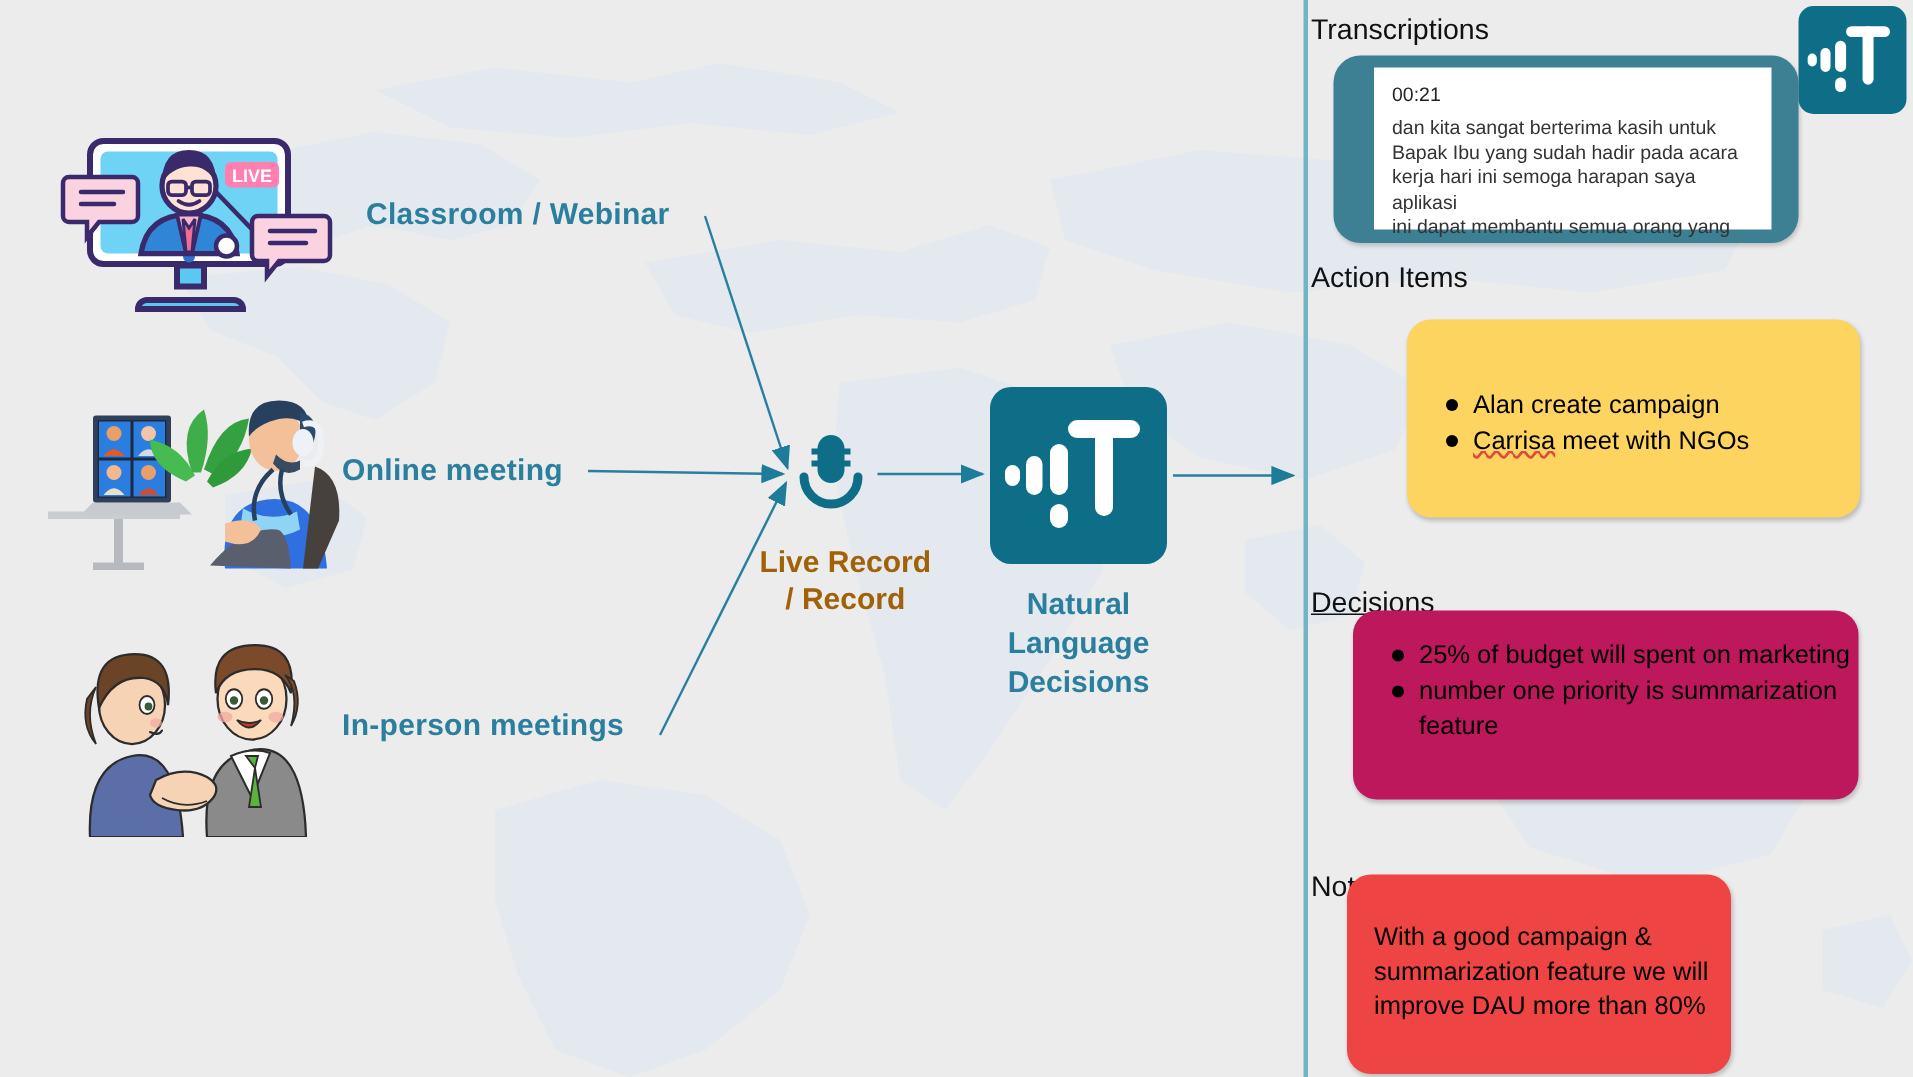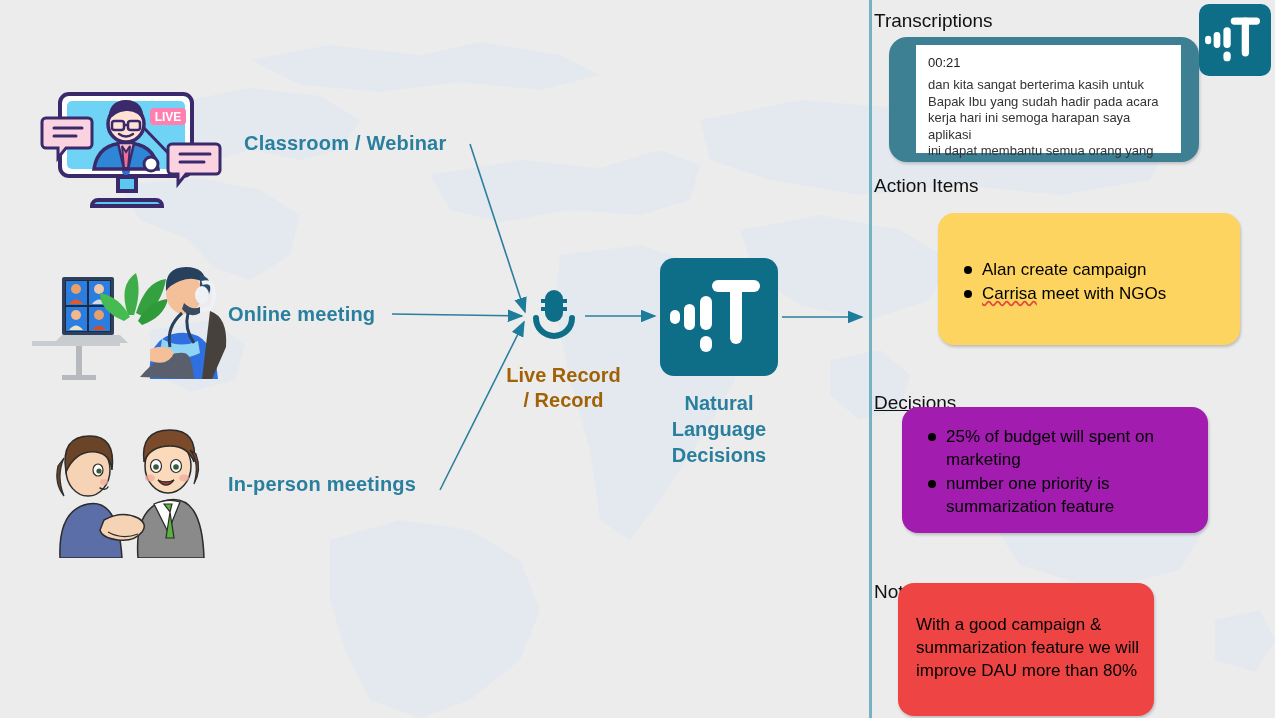--- a/index.html
+++ b/index.html
@@ -64,21 +64,21 @@
   }
   #transcription-inner{
     position:absolute;left:27px;top:8px;width:265px;height:108px;background:#fff;
     padding:8px 10px 0 12px;box-sizing:border-box;
   }
   #transcription-time{font-size:13px;color:#222;margin:2px 0 7px 0;}
   #transcription-body{font-size:13px;color:#333;line-height:16.5px;white-space:pre-line;}
 
   .card{position:absolute;border-radius:16px;box-shadow:1px 2px 3px rgba(0,0,0,.2);}
   #action-card{left:902px;top:213px;width:302px;height:132px;background:#fcd45f;margin-left:36px;}
-  #decisions-card{left:902px;top:407px;width:306px;height:126px;background:#a21caf;}
+  #decisions-card{left:902px;top:407px;width:306px;height:126px;background:#be185d;padding-left:31px;}
   #notes-card{left:898px;top:583px;width:256px;height:133px;background:#ef4444;}
 
   .bullets{list-style:none;margin:0;padding:0;}
   .bullets li{
     position:relative;padding-left:44px;font-size:17px;color:#000;line-height:23px;margin-bottom:1px;
   }
   .bullets li:before{
     content:"";position:absolute;left:26px;top:8px;width:8px;height:8px;
     border-radius:50%;background:#000;
   }

